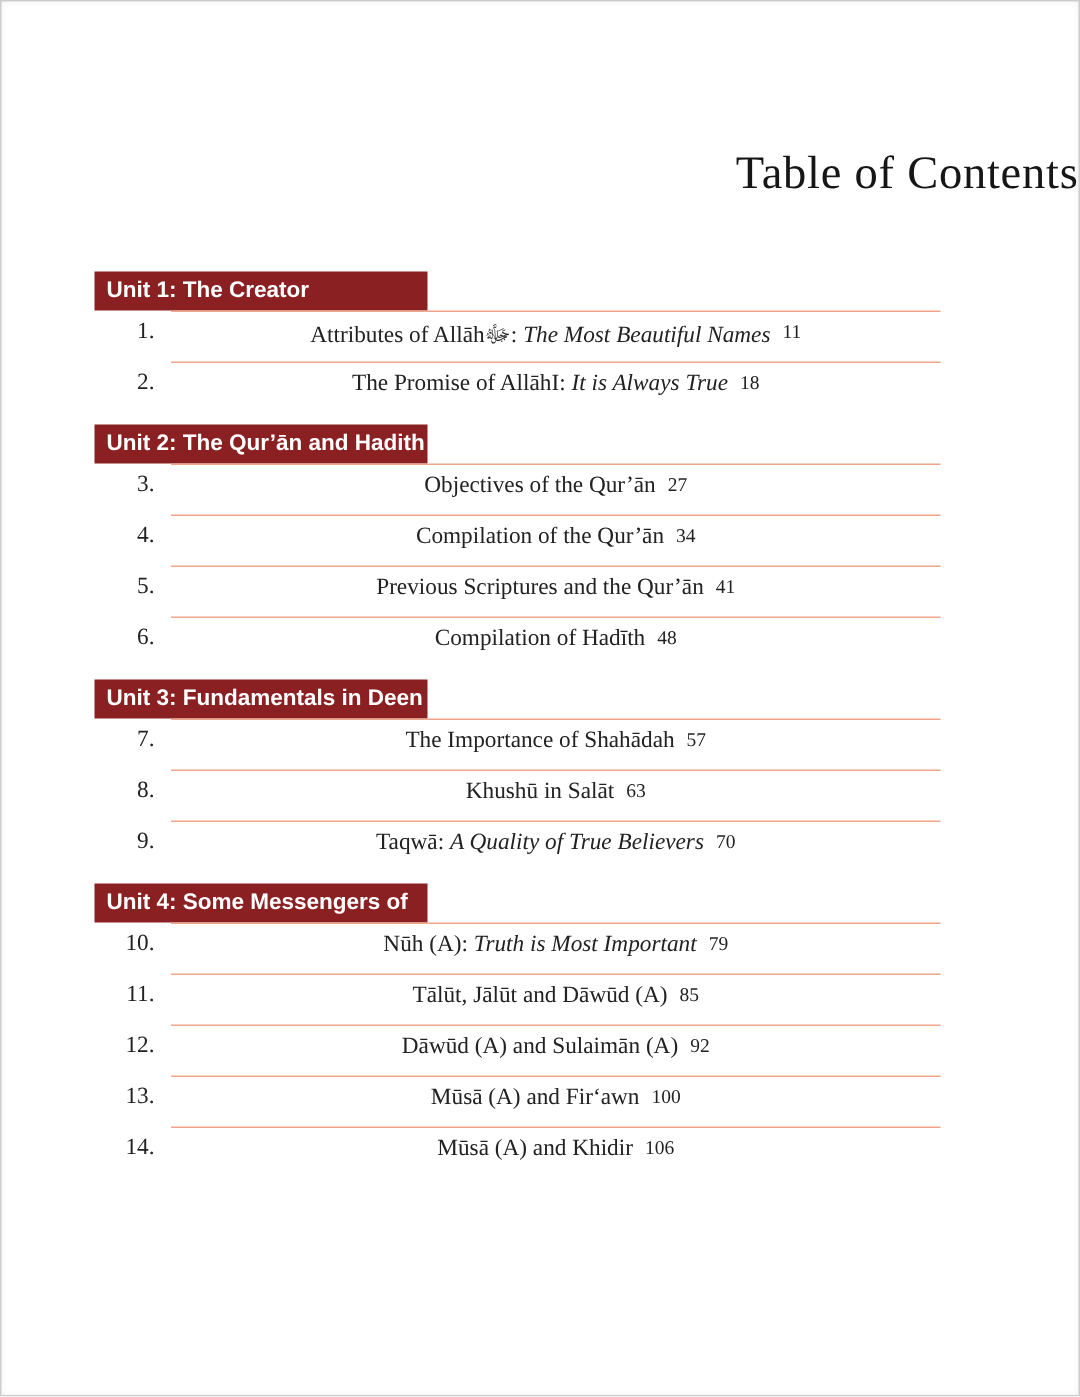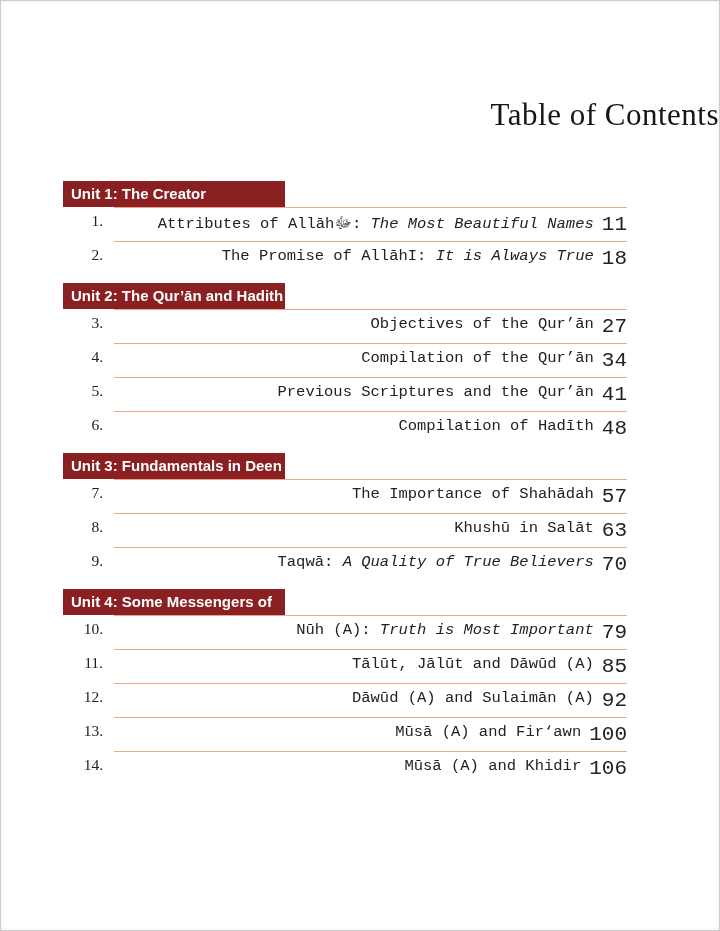--- a/index.html
+++ b/index.html
@@ -52,32 +52,31 @@
     text-align: right;
     padding-right: 11px;
     padding-top: 5px;
     font-size: 15.5px;
     color: #222222;
   }
   .row .line-area {
     flex: 1;
     border-top: 1.5px solid #f0a489;
     display: flex;
-    justify-content: flex-end;
+    justify-content: center;
     padding-top: 5px;
-    font-family: Liberation Mono, monospace;
   }
   .row .title-wrap {
     font-size: 15.5px;
     color: #222222;
     white-space: pre;
   }
   .row .title-wrap .it { font-style: italic; }
   .row .pg {
-    font-size: 21px;
+    font-size: 13px;
     color: #222222;
     padding-left: 8px;
   }
 </style>
 </head>
 <body>
 
 <div class="page">
 
   <div class="page-title">Table of Contents</div>

